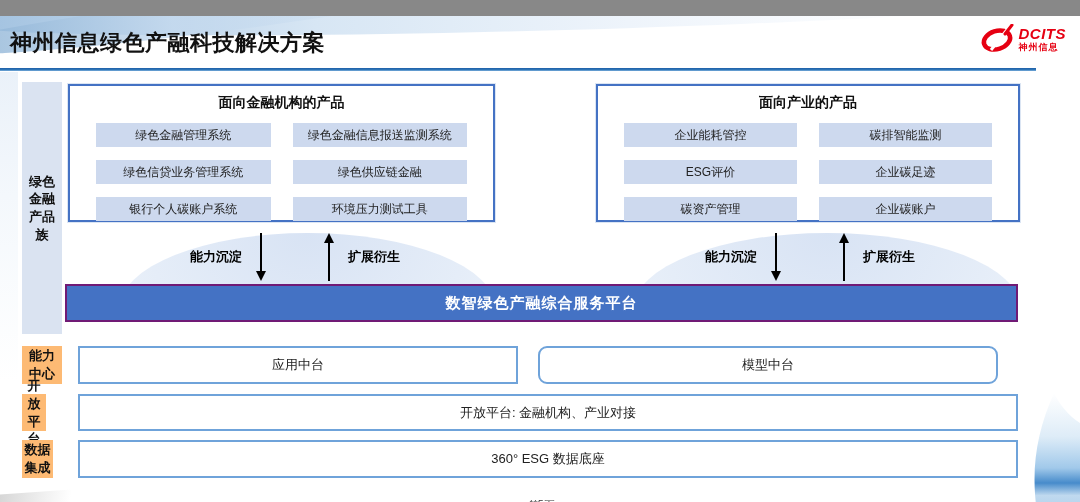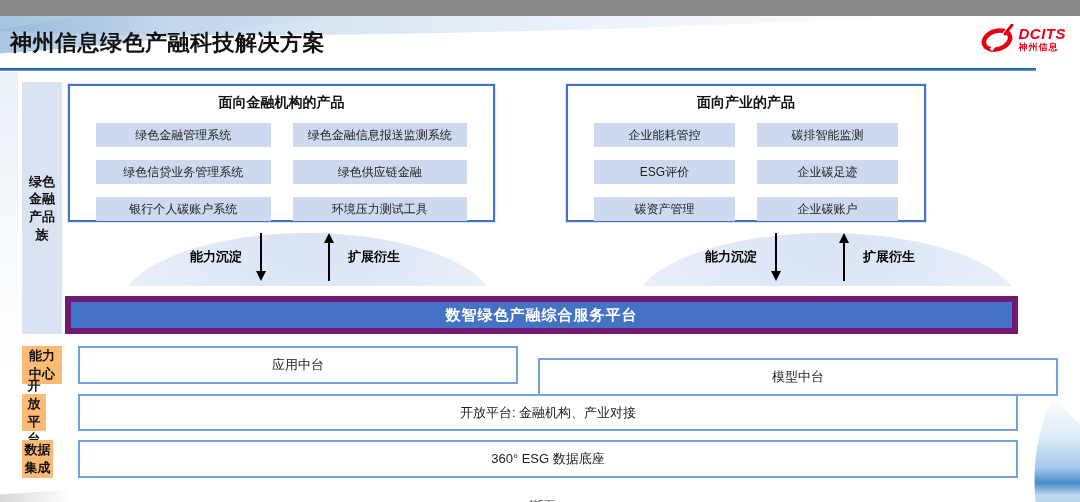--- a/index.html
+++ b/index.html
@@ -72,22 +72,22 @@
     position:absolute; top:6px; left:0; width:100%; height:150px; border-radius:50%;
     background:radial-gradient(ellipse at 50% 0%, #d8e3f4 0%, #e5edf8 60%, #eff4fb 100%);
   }
   .flow-group {
     position:absolute; top:214px; height:54px; display:flex; align-items:center; gap:13px;
   }
   .flow-label { font-size:13px; font-weight:bold; color:#000; white-space:nowrap; }
   .flow-arrow { display:block; }
   
   .platform {
-    position:absolute; left:65px; top:280px; width:953px; height:38px;
-    background:#4472c4; border:6px solid #701a75;
+    position:absolute; left:65px; top:268px; width:953px; height:38px;
+    background:#4472c4; border:2px solid #701a75;
     display:flex; align-items:center; justify-content:center;
     color:#fff; font-size:15px; font-weight:bold; letter-spacing:1px;
   }
   
   .row-box {
     position:absolute; background:#fff; border:2px solid #6fa3da;
     display:flex; align-items:center; justify-content:center;
     font-size:13px; color:#222;
   }
   
@@ -145,21 +145,21 @@
     <div class="panel-grid">
       <div class="panel-item">绿色金融管理系统</div>
       <div class="panel-item">绿色金融信息报送监测系统</div>
       <div class="panel-item">绿色信贷业务管理系统</div>
       <div class="panel-item">绿色供应链金融</div>
       <div class="panel-item">银行个人碳账户系统</div>
       <div class="panel-item">环境压力测试工具</div>
     </div>
   </div>
 
-  <div class="panel" style="left:566px; width:360px;">
+  <div class="panel" style="left:596px; width:424px;">
     <div class="panel-title">面向产业的产品</div>
     <div class="panel-grid">
       <div class="panel-item">企业能耗管控</div>
       <div class="panel-item">碳排智能监测</div>
       <div class="panel-item">ESG评价</div>
       <div class="panel-item">企业碳足迹</div>
       <div class="panel-item">碳资产管理</div>
       <div class="panel-item">企业碳账户</div>
     </div>
   </div>
@@ -197,21 +197,21 @@
         <polygon points="1,11 11,11 6,1" fill="#000"></polygon>
     </svg>
     <span class="flow-label">扩展衍生</span>
   </div>
 
   <div class="platform">数智绿色产融综合服务平台</div>
 
   <div class="vlabel peach" style="left:22px; top:330px; width:40px; height:38px;">能力
 中心</div>
   <div class="row-box" style="left:78px; top:330px; width:440px; height:38px;">应用中台</div>
-  <div class="row-box" style="left:538px; top:342px; width:520px; height:38px;">模型中台</div>
+  <div class="row-box" style="left:538px; top:330px; width:460px; height:38px;border-radius:9px;">模型中台</div>
 
   <div class="vlabel peach" style="left:22px; top:378px; width:24px; height:37px;">开放
 平台</div>
   <div class="row-box" style="left:78px; top:378px; width:940px; height:37px;">开放平台: 金融机构、产业对接</div>
 
   <div class="vlabel peach" style="left:22px; top:424px; width:31px; height:38px;">数据
 集成</div>
   <div class="row-box" style="left:78px; top:424px; width:940px; height:38px;">360° ESG 数据底座</div>
 
   <div class="footer-page">第5页</div>

